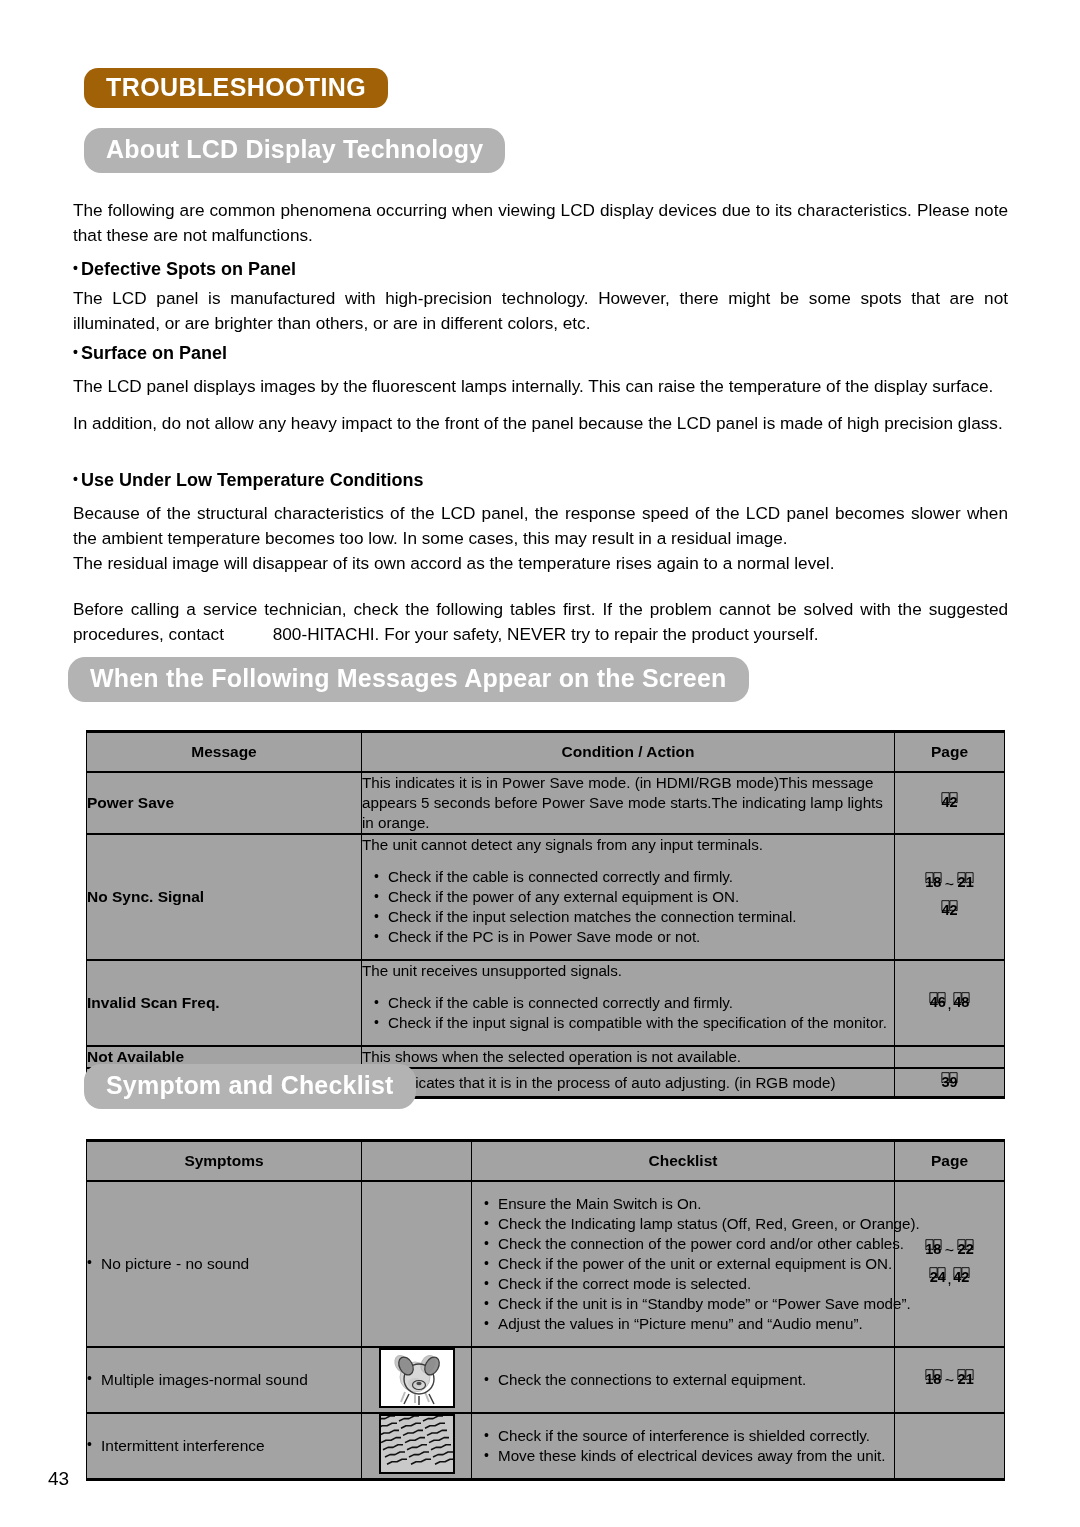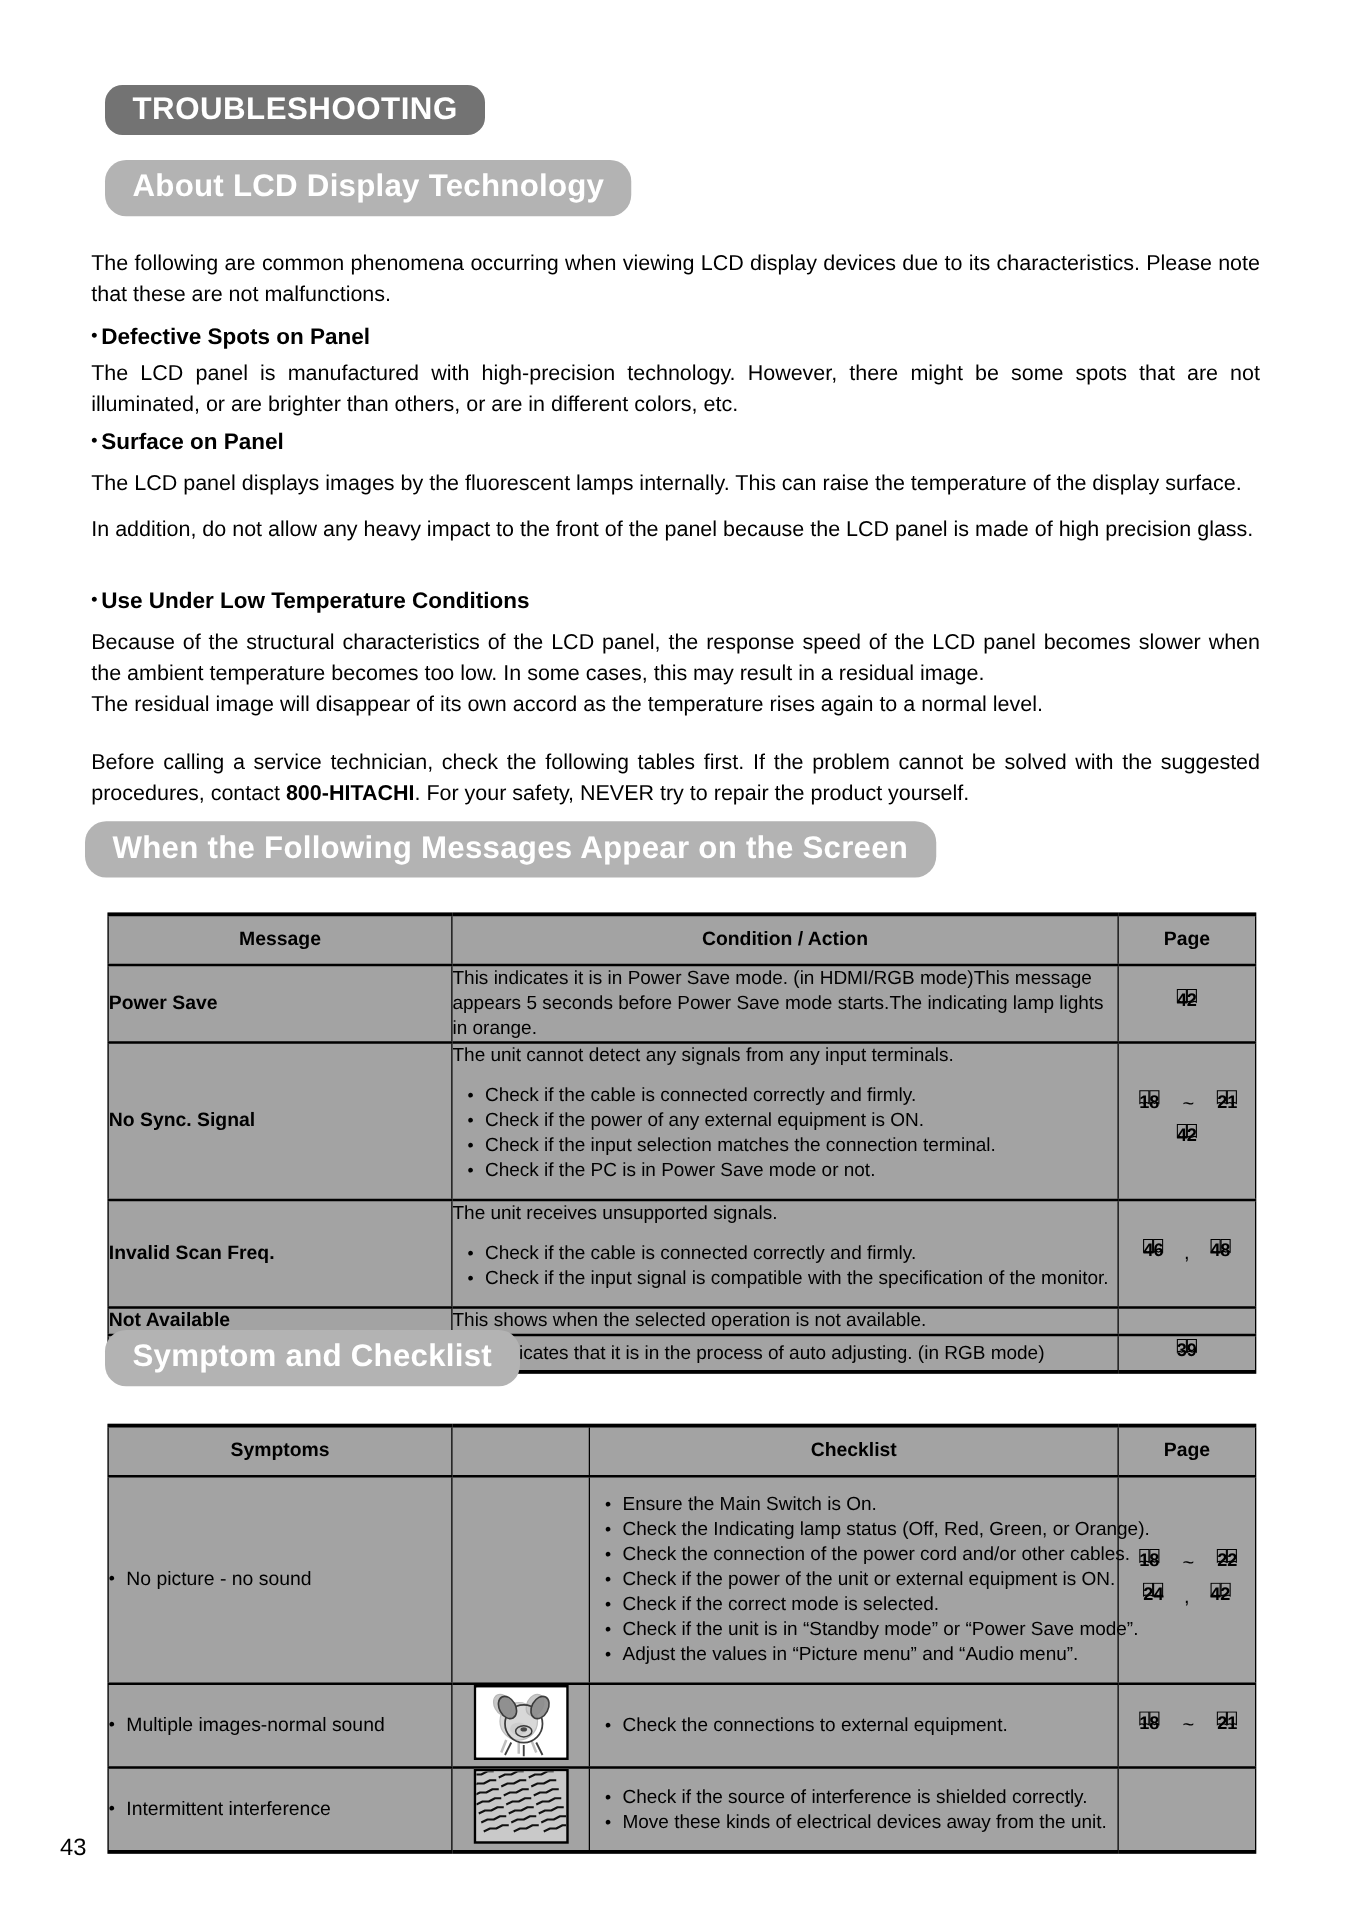--- a/index.html
+++ b/index.html
@@ -20,21 +20,21 @@
     width: 1080px;
     height: 1527px;
     box-sizing: border-box;
   }
 
   
   .chapter-tab {
     position: absolute;
     left: 84px;
     top: 68px;
-    background: #737373;
+    background: #a16207;
     color: #ffffff;
     border-radius: 14px;
     padding: 7px 22px 8px 22px;
     font-size: 25px;
     font-weight: bold;
     letter-spacing: 0.4px;
     line-height: 1;
   }
   .section-bar {
     background: #b3b3b3;
@@ -65,21 +65,21 @@
     left: 73px;
     font-size: 18px;
     font-weight: bold;
     line-height: 1.1;
   }
   .sub-head .bullet-sq {
     font-size: 14px;
     vertical-align: 2px;
     margin-right: 3px;
   }
-  b.tel { font-weight: bold; }
+  b.tel { font-weight: normal; margin-left: 44px; }
 
   
   table.doc {
     position: absolute;
     border-collapse: collapse;
     table-layout: fixed;
     background: #a3a3a3;
   }
   table.doc td, table.doc th {
     border: 1px solid #000;
@@ -138,21 +138,21 @@
     font-size: 14px;
   }
 
   
   .pgref {
     display: inline-block;
     position: relative;
     width: 17px;
     height: 24px;
     vertical-align: middle;
-    margin: 0 16px;
+    margin: 0 1px;
   }
   .pgref .bk {
     position: absolute;
     inset: 0;
     display: block;
   }
   .pgref .num {
     position: absolute;
     left: 0;
     right: 0;

